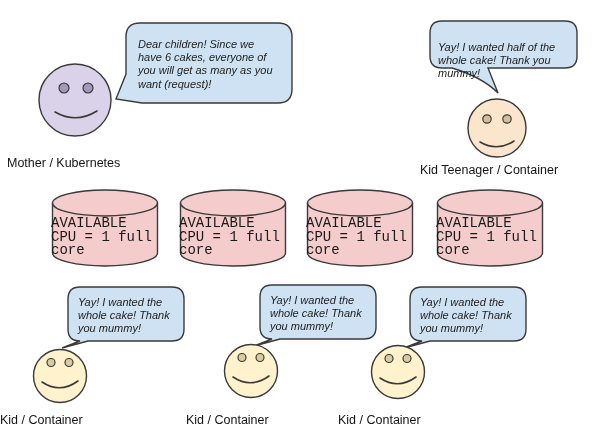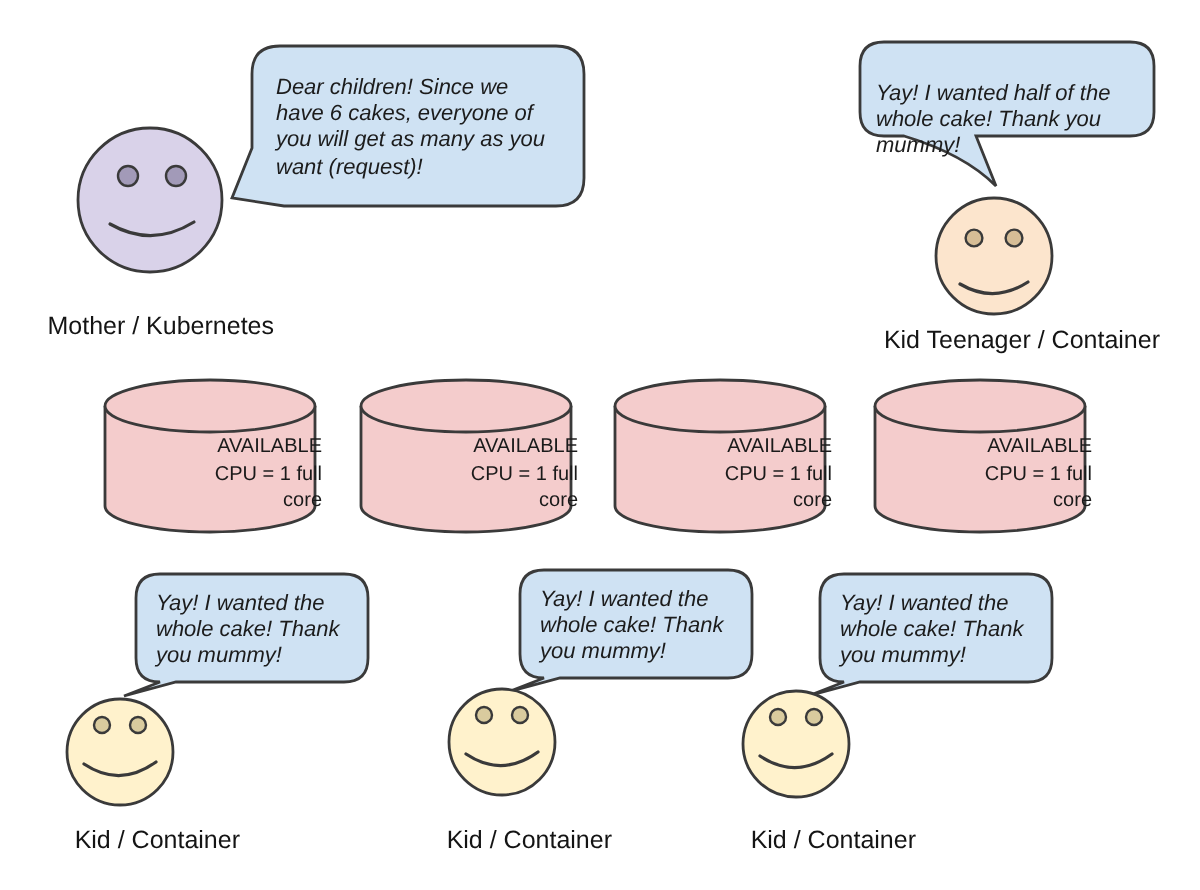--- a/index.html
+++ b/index.html
@@ -23,25 +23,25 @@
   .fill-teen     { fill:#fce5cd; }
   .fill-teen-eye { fill:#d6bd96; }
   .fill-kid      { fill:#fff2cc; }
   .fill-kid-eye  { fill:#d9cb9e; }
 
   .speech {
     font-size:11px; line-height:13.2px; font-style:italic;
     color:#1c1c1c; white-space:pre-line;
   }
   .label {
-    font-size:12.5px; color:#141414; text-align:right; white-space:nowrap;
+    font-size:12.5px; color:#141414; text-align:left; white-space:nowrap;
   }
   .cyl-text {
-    font-size:10px; line-height:13.5px; color:#1a1a1a;
-    text-align:right; white-space:pre-line;
+    font-size:14px; line-height:13.5px; color:#1a1a1a;
+    text-align:left; white-space:pre-line;font-family:Liberation Mono, monospace;
   }
 </style>
 </head>
 <body>
 
 <div class="canvas">
 
   <svg class="abs" style="left:106px; top:18px;" width="192" height="92" viewBox="0 0 192 92">
     <path class="ln fill-bubble" d="M 34 5 H 172 Q 186 5 186 19 V 71 Q 186 85 172 85 H 36 L 10 81 L 20 56 V 19 Q 20 5 34 5 Z"></path>
   </svg>

